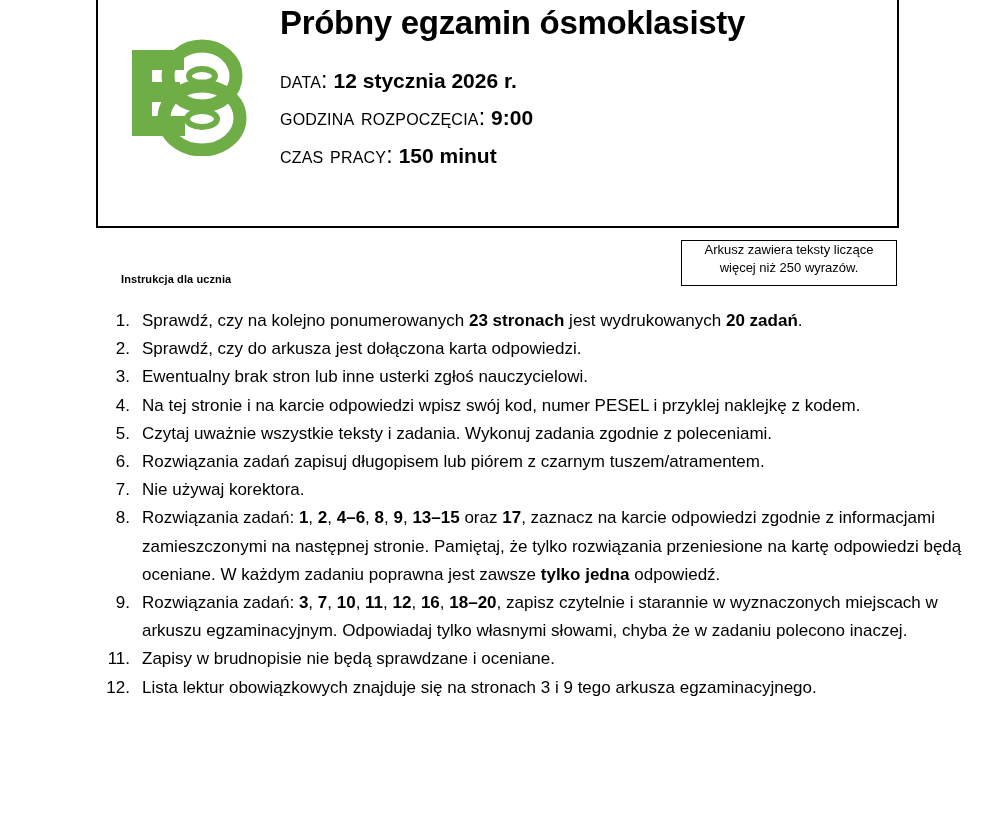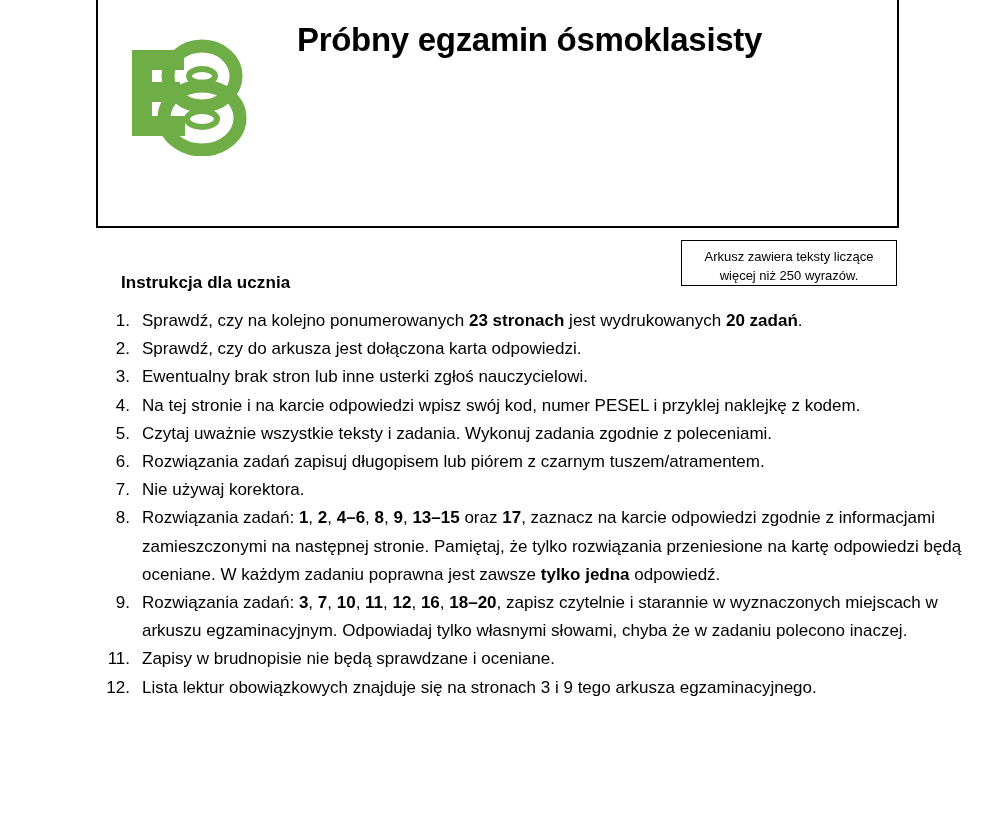--- a/index.html
+++ b/index.html
@@ -59,21 +59,21 @@
     padding-top: 14px;
     padding-left: 2px;
     box-sizing: border-box;
   }
 
   .exam-title {
     font-size: 33px;
     font-weight: bold;
     line-height: 1.28;
     letter-spacing: -0.3px;
-    margin: 17px;
+    margin: 0;
     white-space: nowrap;
   }
   .exam-subject {
     font-size: 33px;
     font-weight: bold;
     line-height: 1.28;
     letter-spacing: -0.3px;
     margin: 0;
     white-space: nowrap;
   }
@@ -101,37 +101,37 @@
   
   .note-box {
     position: absolute;
     left: 681px;
     top: 240px;
     width: 216px;
     height: 46px;
     border: 1.5px solid #000000;
     box-sizing: border-box;
     display: flex;
-    align-items: flex-end;
+    align-items: flex-start;
     justify-content: center;
     text-align: center;
     background: #ffffff;
   }
   .note-text {
     font-size: 13px;
     line-height: 1.42;
     padding: 0 6px;
   }
 
   
   .instructions-heading {
     position: absolute;
     left: 121px;
     top: 273px;
-    font-size: 17px;
+    font-size: 11px;
     font-weight: bold;
     letter-spacing: 0.1px;
   }
 
   .instructions-list {
     position: absolute;
     left: 88px;
     top: 307px;
     width: 880px;
     margin: 0;
@@ -182,20 +182,34 @@
         <ellipse cx="74" cy="84" rx="38" ry="32" fill="none" stroke="#6fae46" stroke-width="13"></ellipse>
 
         <ellipse cx="74" cy="42" rx="13" ry="7" fill="none" stroke="#6fae46" stroke-width="6"></ellipse>
         <ellipse cx="74" cy="85" rx="15" ry="8" fill="none" stroke="#6fae46" stroke-width="6"></ellipse>
       </svg>
     </div>
 
     <div class="header-text">
       <div class="exam-title">Próbny egzamin ósmoklasisty</div>
 
+      <ul class="meta-list">
+        <li class="meta-row">
+          <span class="meta-label">Data:</span>
+          <span class="meta-value">12 stycznia 2026 r.</span>
+        </li>
+        <li class="meta-row">
+          <span class="meta-label">Godzina rozpoczęcia:</span>
+          <span class="meta-value">9:00</span>
+        </li>
+        <li class="meta-row">
+          <span class="meta-label">Czas pracy:</span>
+          <span class="meta-value">150 minut</span>
+        </li>
+      </ul>
     </div>
   </div>
 
   <div class="note-box">
     <div class="note-text">
       <span>Arkusz zawiera teksty liczące</span><br>
       <span>więcej niż 250 wyrazów.</span>
     </div>
   </div>
 

